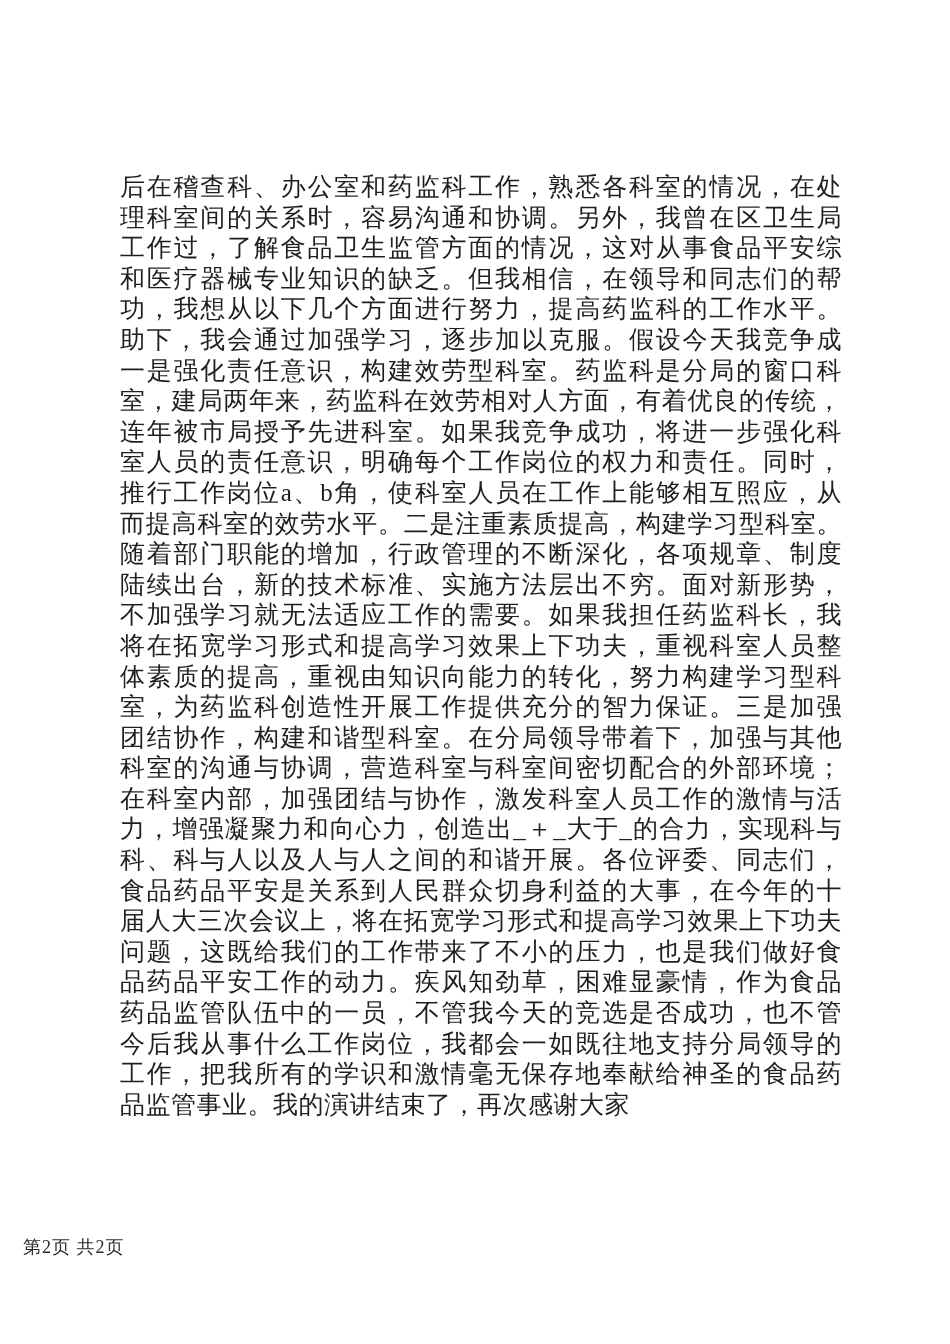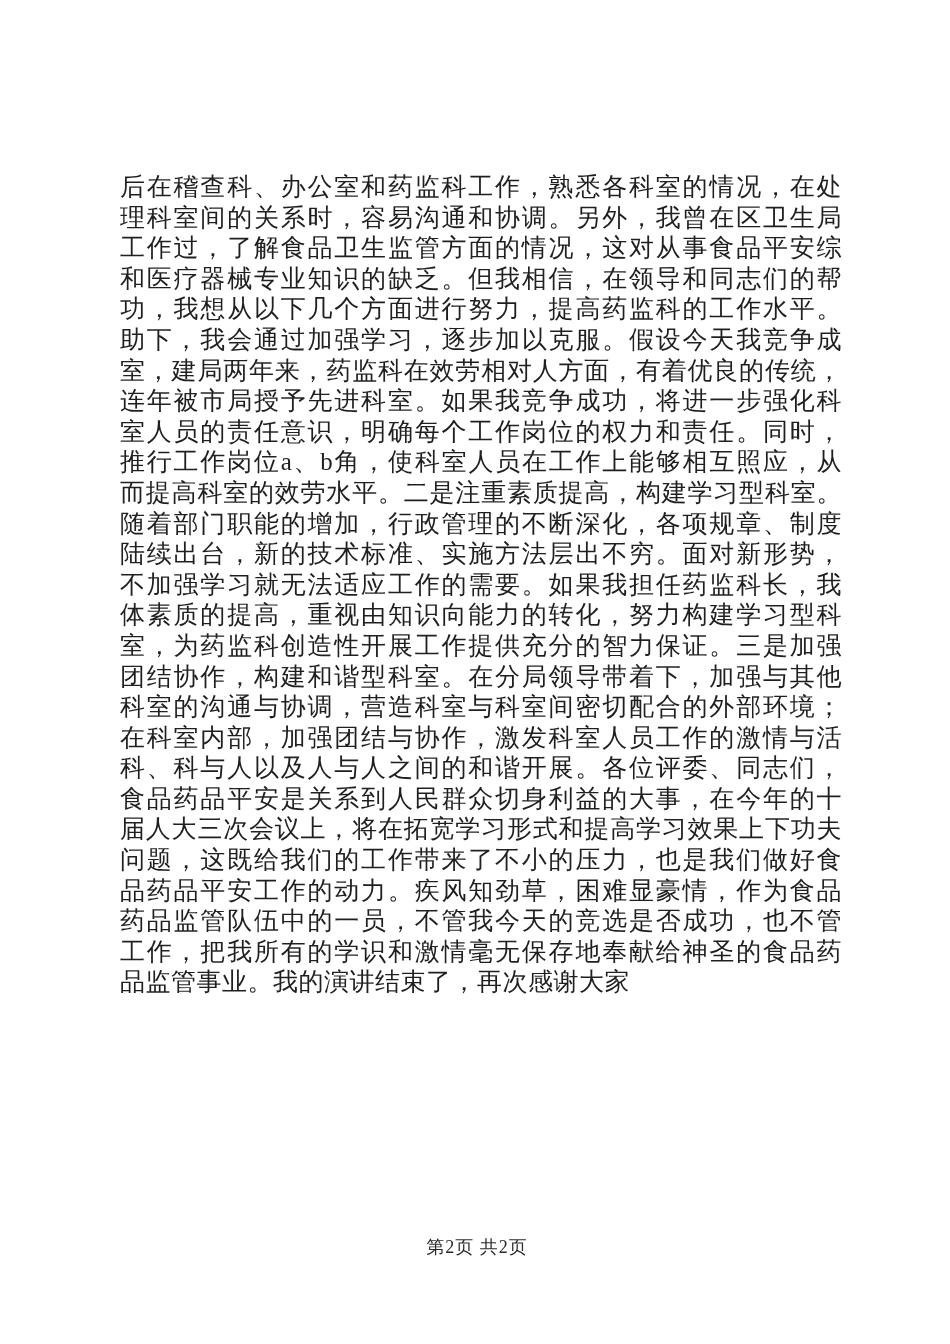--- a/index.html
+++ b/index.html
@@ -33,59 +33,62 @@
     overflow: hidden;
   }
   .line.last {
     text-align-last: left;
   }
   .footer {
     position: absolute;
     left: 0;
     top: 1235px;
     width: 100%;
-    text-align: center;
     font-size: 18px;
     letter-spacing: 1px;
     color: #2a2a2a;
   }
   .footer .footer-inner {
     display: inline-block;
     transform: translateX(23px);
   }
 </style>
 </head>
 <body>
 
 <div class="page">
   <div class="body-text" id="body-lines">
       <div class="line">后在稽查科、办公室和药监科工作，熟悉各科室的情况，在处</div>
       <div class="line">理科室间的关系时，容易沟通和协调。另外，我曾在区卫生局</div>
       <div class="line">工作过，了解食品卫生监管方面的情况，这对从事食品平安综</div>
       <div class="line">和医疗器械专业知识的缺乏。但我相信，在领导和同志们的帮</div>
       <div class="line">功，我想从以下几个方面进行努力，提高药监科的工作水平。</div>
       <div class="line">助下，我会通过加强学习，逐步加以克服。假设今天我竞争成</div>
+      <div class="line">一是强化责任意识，构建效劳型科室。药监科是分局的窗口科</div>
       <div class="line">室，建局两年来，药监科在效劳相对人方面，有着优良的传统，</div>
       <div class="line">连年被市局授予先进科室。如果我竞争成功，将进一步强化科</div>
       <div class="line">室人员的责任意识，明确每个工作岗位的权力和责任。同时，</div>
       <div class="line">推行工作岗位a、b角，使科室人员在工作上能够相互照应，从</div>
       <div class="line">而提高科室的效劳水平。二是注重素质提高，构建学习型科室。</div>
       <div class="line">随着部门职能的增加，行政管理的不断深化，各项规章、制度</div>
       <div class="line">陆续出台，新的技术标准、实施方法层出不穷。面对新形势，</div>
       <div class="line">不加强学习就无法适应工作的需要。如果我担任药监科长，我</div>
+      <div class="line">将在拓宽学习形式和提高学习效果上下功夫，重视科室人员整</div>
       <div class="line">体素质的提高，重视由知识向能力的转化，努力构建学习型科</div>
       <div class="line">室，为药监科创造性开展工作提供充分的智力保证。三是加强</div>
       <div class="line">团结协作，构建和谐型科室。在分局领导带着下，加强与其他</div>
       <div class="line">科室的沟通与协调，营造科室与科室间密切配合的外部环境；</div>
       <div class="line">在科室内部，加强团结与协作，激发科室人员工作的激情与活</div>
+      <div class="line">力，增强凝聚力和向心力，创造出_＋_大于_的合力，实现科与</div>
       <div class="line">科、科与人以及人与人之间的和谐开展。各位评委、同志们，</div>
       <div class="line">食品药品平安是关系到人民群众切身利益的大事，在今年的十</div>
       <div class="line">届人大三次会议上，将在拓宽学习形式和提高学习效果上下功夫</div>
       <div class="line">问题，这既给我们的工作带来了不小的压力，也是我们做好食</div>
       <div class="line">品药品平安工作的动力。疾风知劲草，困难显豪情，作为食品</div>
       <div class="line">药品监管队伍中的一员，不管我今天的竞选是否成功，也不管</div>
+      <div class="line">今后我从事什么工作岗位，我都会一如既往地支持分局领导的</div>
       <div class="line">工作，把我所有的学识和激情毫无保存地奉献给神圣的食品药</div>
       <div class="line last">品监管事业。我的演讲结束了，再次感谢大家</div>
     </div>
   <div class="footer">
     <span class="footer-inner">第2页 共2页</span>
   </div>
 </div>
 
 </body></html>

